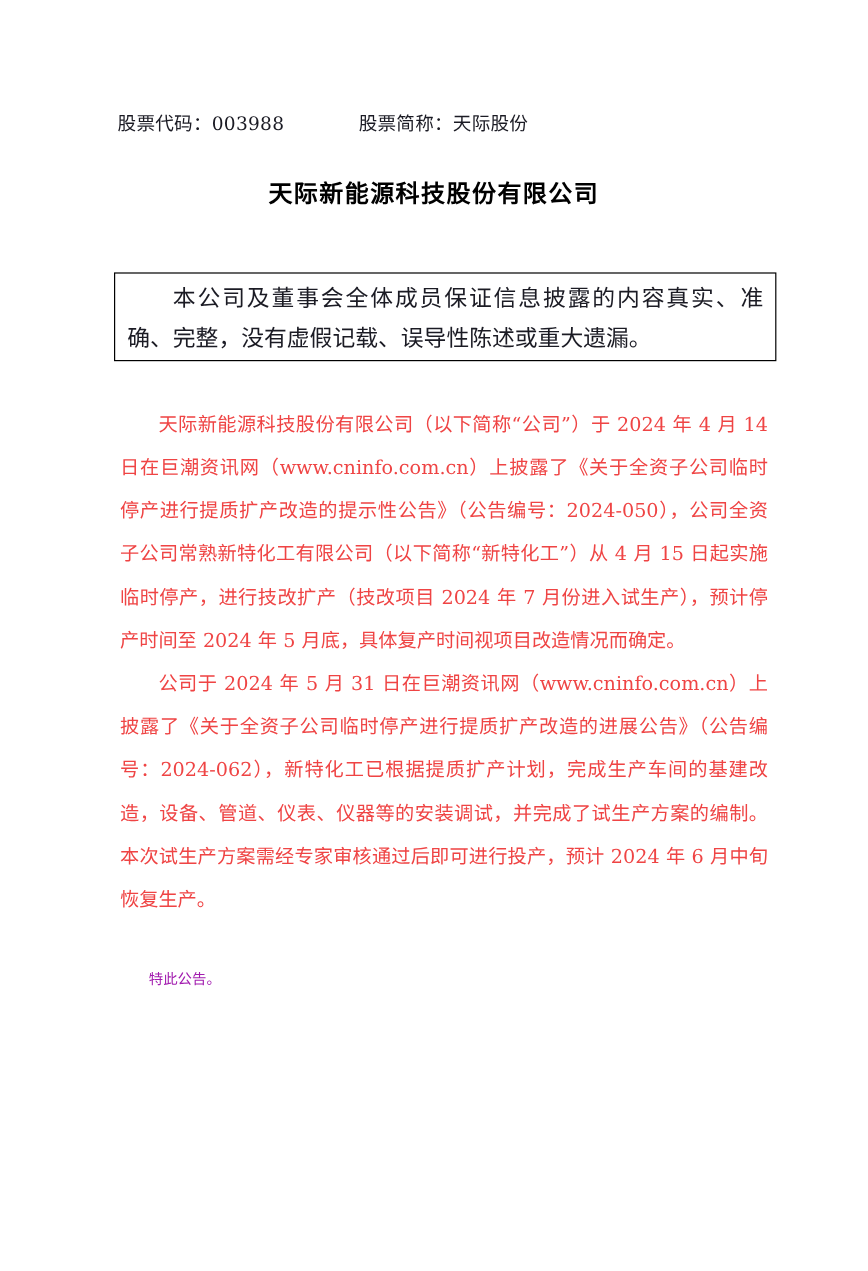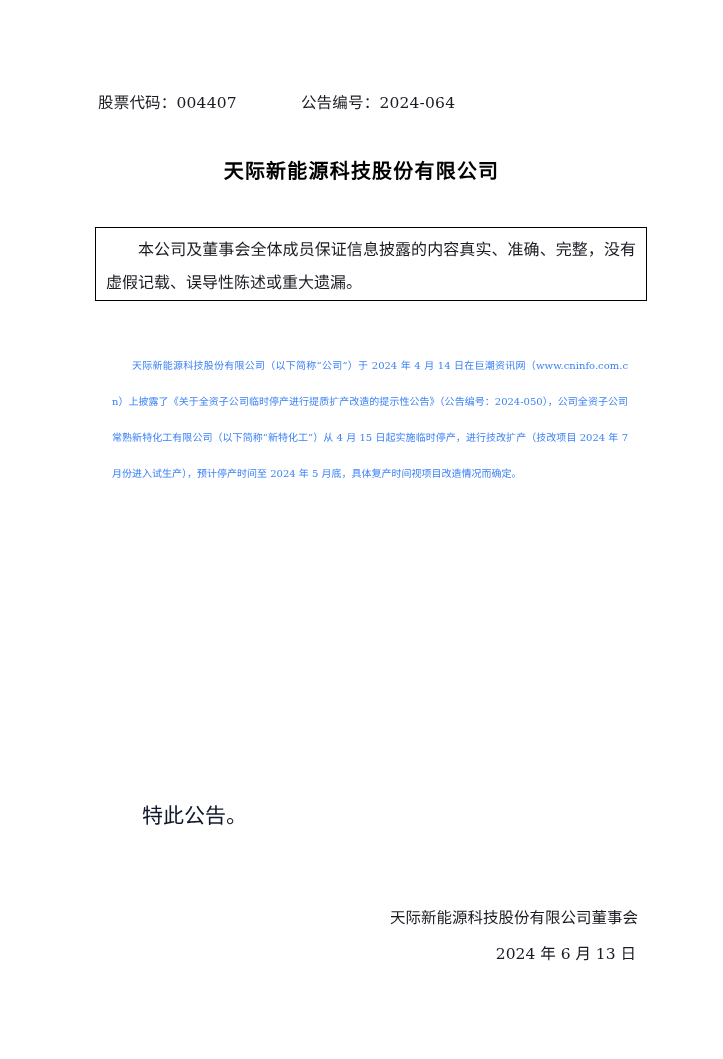--- a/index.html
+++ b/index.html
@@ -45,74 +45,74 @@
     position: absolute;
     left: 0;
     width: 723px;
     text-align: center;
     font-family: "DejaVu Sans", "Liberation Sans", sans-serif;
     font-weight: bold;
     font-size: 20px;
     letter-spacing: 1.2px;
     color: #000000;
   }
-  .doc-title-1 { top: 145px; margin-top: 10px; }
+  .doc-title-1 { top: 145px; }
   .doc-title-2 { top: 187px; }
 
   
   .disclaimer-box {
     position: absolute;
     left: 95px;
     top: 227px;
     width: 552px;
     height: 74px;
     border: 1px solid #000000;
     box-sizing: border-box;
   }
   .disclaimer-text {
     position: absolute;
     left: 10px;
     top: 5px;
     width: 530px;
-    font-size: 16px;
+    font-size: 19px;
     line-height: 33px;
     text-align: justify;
     text-justify: inter-ideograph;
     text-indent: 2em;
     color: #1b1b24;
   }
 
   
   .body-block {
     position: absolute;
     left: 100px;
     top: 336px;
     width: 540px;
   }
   .body-para {
-    font-size: 10px;
+    font-size: 16px;
     line-height: 36px;
     text-align: justify;
     text-justify: inter-ideograph;
     text-indent: 2em;
-    margin: 12px;
-    color: #3b82f6;
+    margin: 0;
+    color: #ef4444;
     word-break: break-all;
   }
 
   
   .closing-note {
     position: absolute;
     left: 100px;
     top: 798px;
     width: 540px;
-    font-size: 21px;
+    font-size: 12px;
     line-height: 36px;
     text-indent: 2em;
-    color: #0f172a;
+    color: #a21caf;
   }
 
   .signature {
     position: absolute;
     left: 100px;
     top: 900px;
     width: 538px;
     text-align: right;
     font-size: 15.5px;
     line-height: 36px;
@@ -125,34 +125,31 @@
     display: block;
     padding-right: 2px;
   }
 </style>
 </head>
 <body>
 
 <div class="page">
 
   <div class="doc-header">
-    <span class="hdr-item hdr-code">股票代码：004407</span>
-    <span class="hdr-item hdr-number">公告编号：2024-064</span>
+    <span class="hdr-item hdr-code">股票代码：003988</span>
+    <span class="hdr-item hdr-name">股票简称：天际股份</span>
   </div>
 
   <div class="doc-title doc-title-1">天际新能源科技股份有限公司</div>
 
   <div class="disclaimer-box">
     <div class="disclaimer-text">本公司及董事会全体成员保证信息披露的内容真实、准确、完整，没有虚假记载、误导性陈述或重大遗漏。</div>
   </div>
 
   <div class="body-block">
     <p class="body-para">天际新能源科技股份有限公司（以下简称“公司”）于 2024 年 4 月 14 日在巨潮资讯网（www.cninfo.com.cn）上披露了《关于全资子公司临时停产进行提质扩产改造的提示性公告》（公告编号：2024-050），公司全资子公司常熟新特化工有限公司（以下简称“新特化工”）从 4 月 15 日起实施临时停产，进行技改扩产（技改项目 2024 年 7 月份进入试生产），预计停产时间至 2024 年 5 月底，具体复产时间视项目改造情况而确定。</p>
+    <p class="body-para">公司于 2024 年 5 月 31 日在巨潮资讯网（www.cninfo.com.cn）上披露了《关于全资子公司临时停产进行提质扩产改造的进展公告》（公告编号：2024-062），新特化工已根据提质扩产计划，完成生产车间的基建改造，设备、管道、仪表、仪器等的安装调试，并完成了试生产方案的编制。本次试生产方案需经专家审核通过后即可进行投产，预计 2024 年 6 月中旬恢复生产。</p>
   </div>
 
   <div class="closing-note">特此公告。</div>
 
-  <div class="signature">
-    <span class="sig-line">天际新能源科技股份有限公司董事会</span>
-    <span class="sig-date">2024 年 6 月 13 日</span>
-  </div>
 
 </div>
 
 </body></html>

